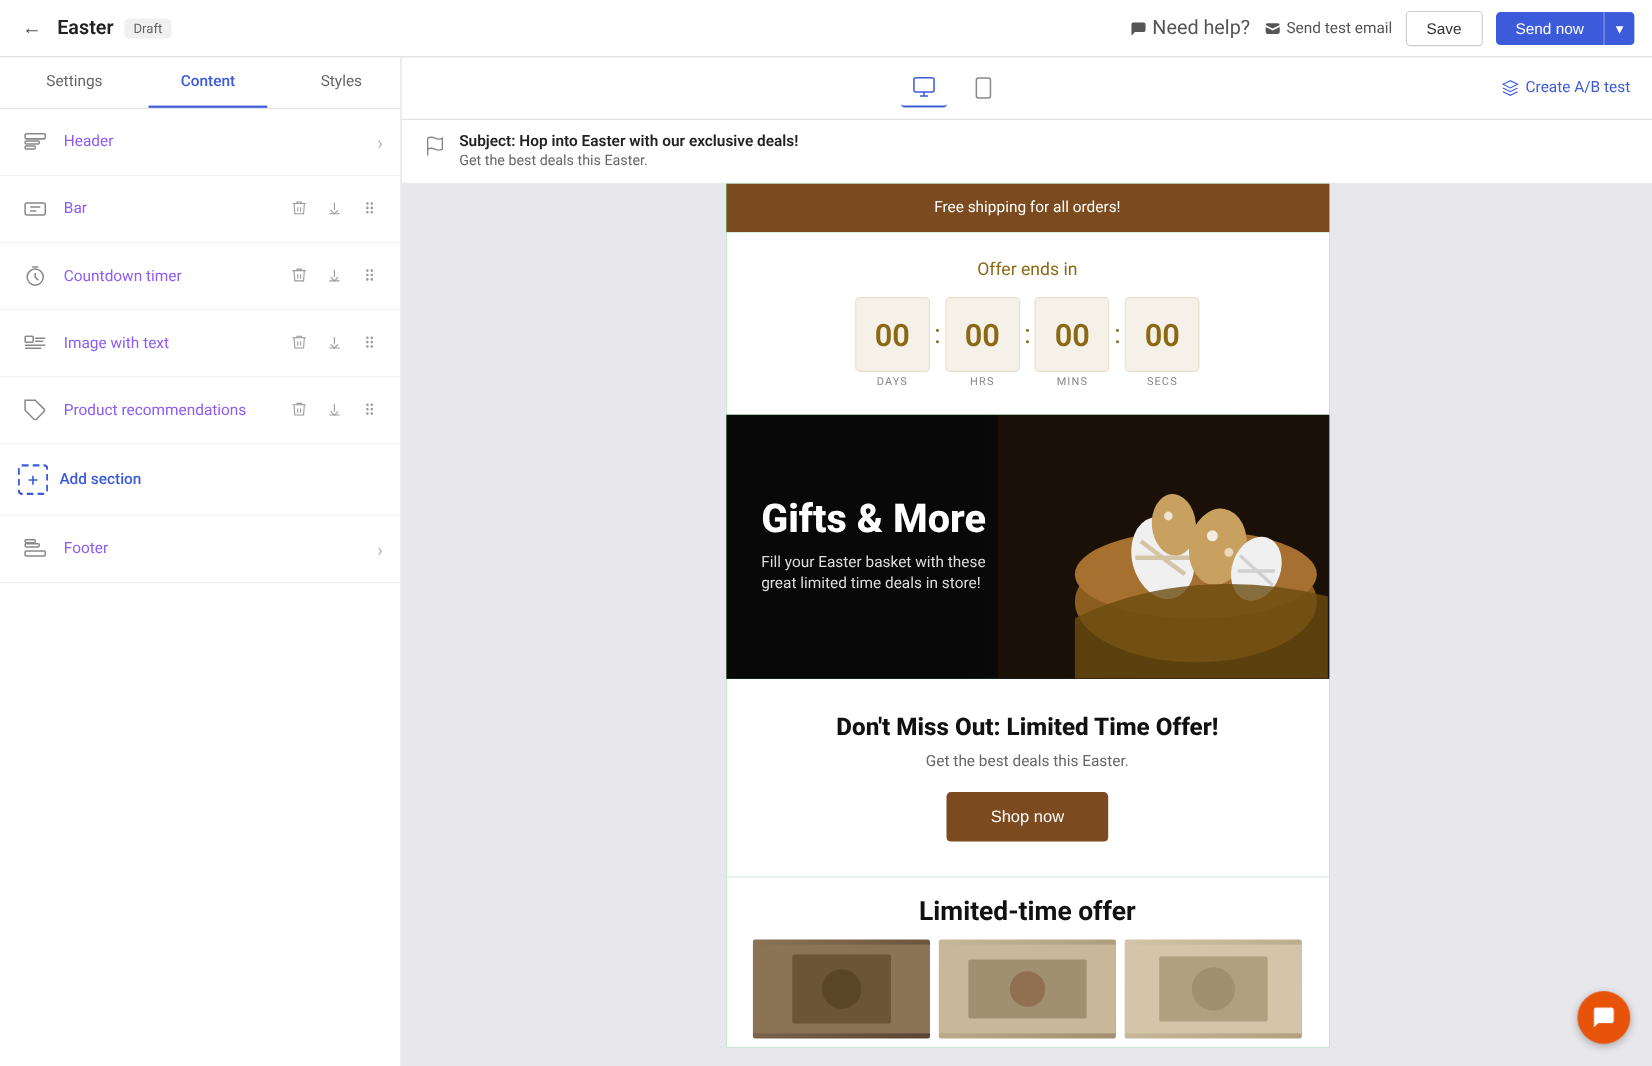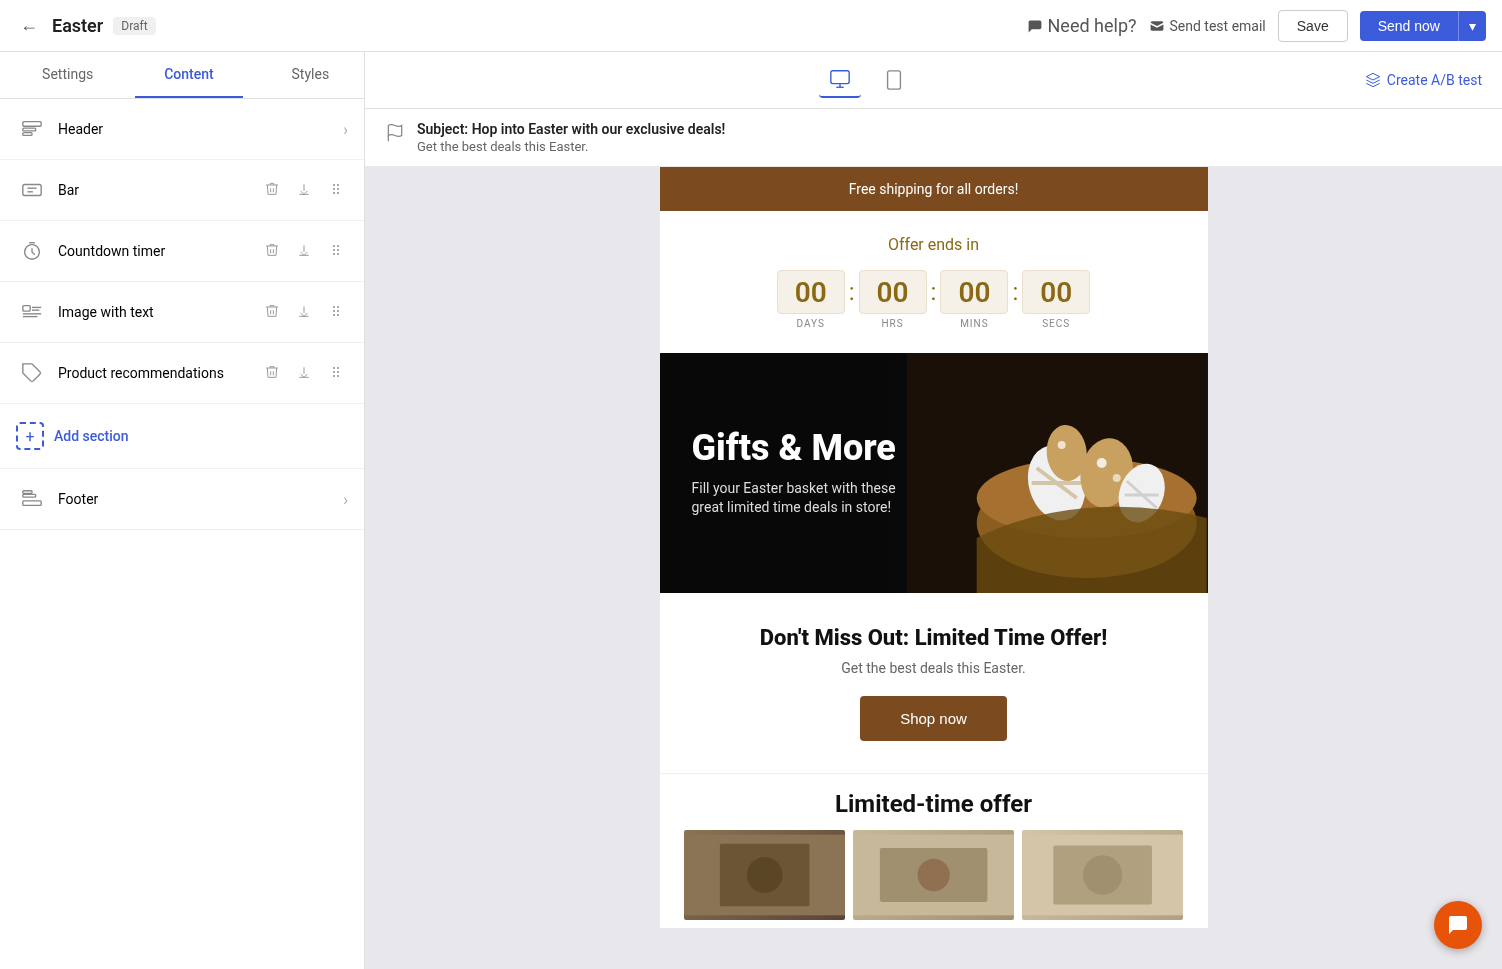--- a/index.html
+++ b/index.html
@@ -33,21 +33,21 @@
 
     
     .left-panel { width: 365px; background: #fff; border-right: 1px solid #e0e0e0; display: flex; flex-direction: column; flex-shrink: 0; }
     .tabs { display: flex; border-bottom: 1px solid #e0e0e0; }
     .tab { flex: 1; text-align: center; padding: 14px 0; font-size: 14px; color: #666; cursor: pointer; border-bottom: 2px solid transparent; margin-left: 14px; }
     .tab.active { color: #3b5bdb; border-bottom: 2px solid #3b5bdb; font-weight: 500; }
 
     .sections-list { flex: 1; overflow-y: auto; }
     .section-item { display: flex; align-items: center; padding: 14px 16px; border-bottom: 1px solid #f0f0f0; cursor: pointer; }
     .section-icon { width: 32px; height: 32px; display: flex; align-items: center; justify-content: center; color: #888; flex-shrink: 0; }
-    .section-label { flex: 1; font-size: 14px; color: #000000; margin-left: 10px; }
+    .section-label { flex: 1; font-size: 14px; color: #8b5cf6; margin-left: 10px; }
     .section-actions { display: flex; align-items: center; gap: 8px; }
     .section-action-btn { background: none; border: none; cursor: pointer; color: #999; padding: 4px; font-size: 14px; }
     .chevron-right { color: #aaa; font-size: 16px; }
 
     .add-section-item { display: flex; align-items: center; padding: 18px 16px; border-bottom: 1px solid #f0f0f0; cursor: pointer; }
     .add-section-icon { width: 28px; height: 28px; border: 2px dashed #3b5bdb; border-radius: 4px; display: flex; align-items: center; justify-content: center; color: #3b5bdb; font-size: 16px; flex-shrink: 0; }
     .add-section-label { font-size: 14px; color: #3b5bdb; margin-left: 10px; font-weight: 500; }
 
     
     .right-preview { flex: 1; background: #e8e8ec; display: flex; flex-direction: column; overflow: hidden; }
@@ -72,21 +72,21 @@
 
     
     .email-content { max-width: 548px; margin: 0 auto; background: #22c55e; }
 
     .email-banner { background: #7b4a1e; padding: 14px; text-align: center; color: #fff; font-size: 14px; }
 
     .countdown-section { background: #fff; padding: 24px 16px; text-align: center; }
     .countdown-label { color: #8b6914; font-size: 16px; margin-bottom: 16px; }
     .countdown-timers { display: flex; align-items: center; justify-content: center; gap: 4px; }
     .timer-block { display: flex; flex-direction: column; align-items: center; }
-    .timer-value { background: #f5f0e8; border: 1px solid #e8e0cc; color: #8b6914; font-size: 28px; font-weight: 600; width: 68px; height: 44px; display: flex; align-items: center; justify-content: center; border-radius: 4px; }
+    .timer-value { background: #f5f0e8; border: 1px solid #e8e0cc; color: #8b6914; font-size: 28px; font-weight: 600; width: 68px; height: 68px; display: flex; align-items: center; justify-content: center; border-radius: 4px; }
     .timer-sep { font-size: 24px; color: #8b6914; padding-bottom: 16px; }
     .timer-unit { font-size: 10px; color: #888; margin-top: 4px; letter-spacing: 1px; }
 
     .gifts-section { position: relative; background: #1a1a1a; min-height: 240px; overflow: hidden; }
     .gifts-bg-overlay { position: absolute; inset: 0; background: linear-gradient(to right, rgba(0,0,0,0.7) 40%, rgba(0,0,0,0.1) 100%); }
     .gifts-text { position: absolute; left: 32px; top: 50%; transform: translateY(-50%); color: #fff; z-index: 2; }
     .gifts-title { font-size: 36px; font-weight: 800; line-height: 1.1; margin-bottom: 10px; }
     .gifts-subtitle { font-size: 14px; color: #ddd; line-height: 1.4; max-width: 220px; }
 
     .offer-section { background: #fff; padding: 32px 24px; text-align: center; }

